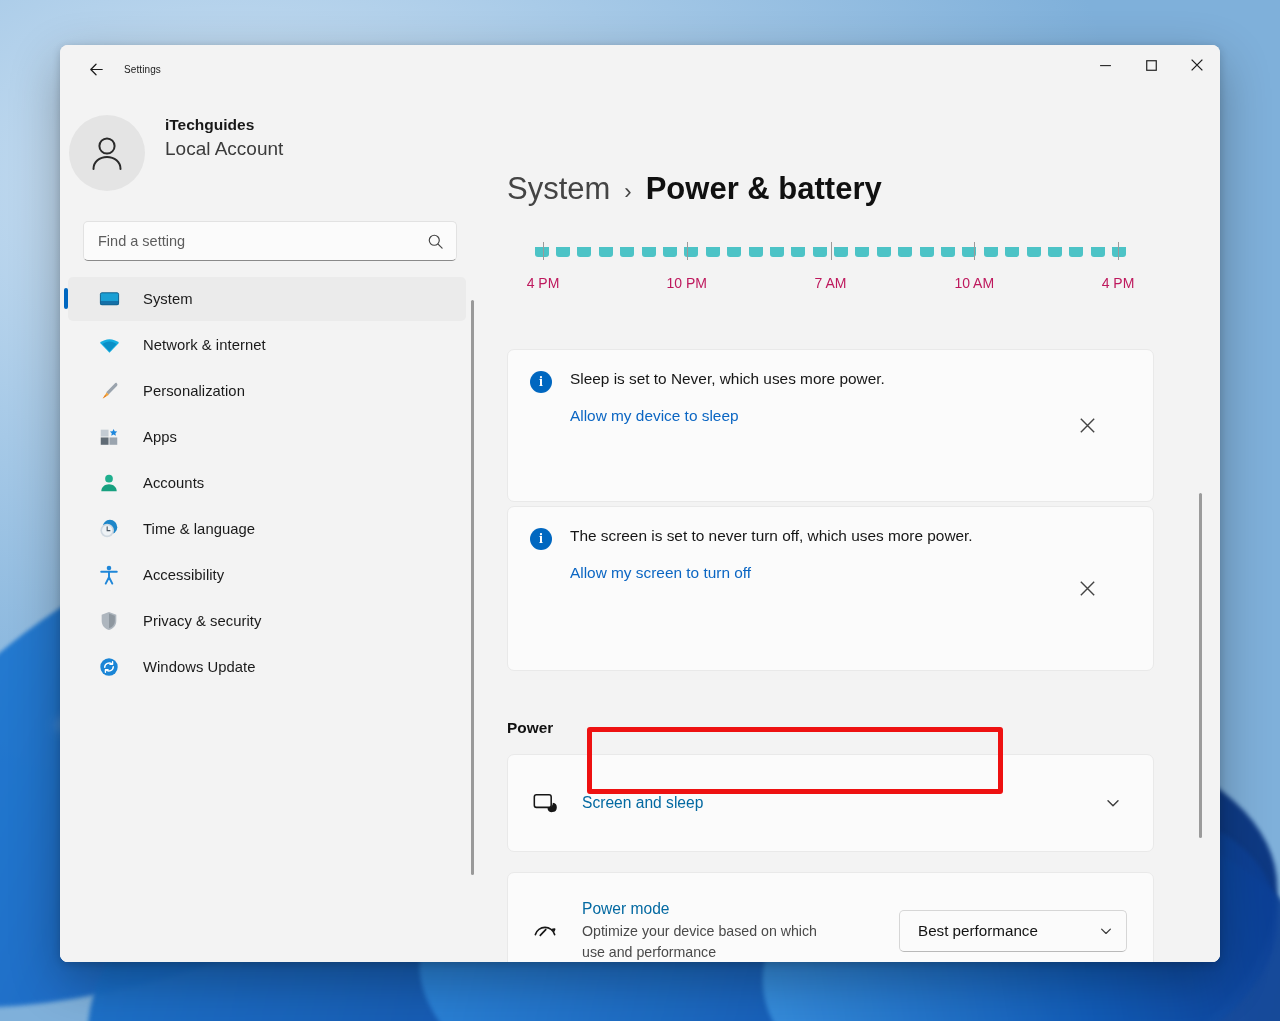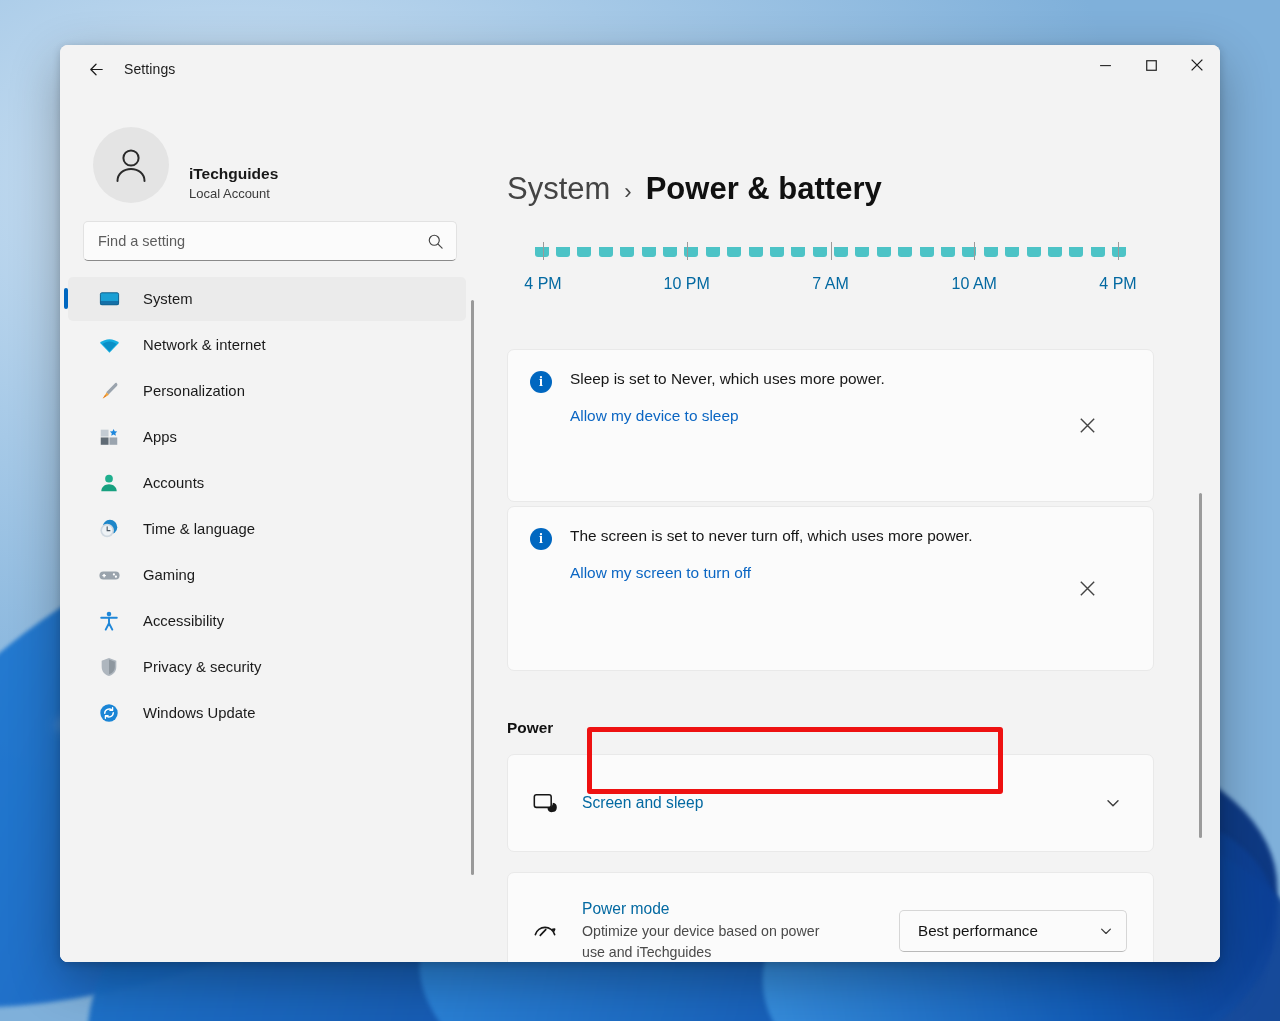--- a/index.html
+++ b/index.html
@@ -88,21 +88,21 @@
     position: relative;
   }
   #back-btn {
     width: 40px; height: 32px;
     margin-left: 16px;
     display: flex; align-items: center; justify-content: center;
     border-radius: 4px;
     color: #1a1a1a;
   }
   #title-text {
-    font-size: 14px;
+    font-size: 10px;
     color: #1b1b1b;
     margin-left: 8px;
     letter-spacing: .1px;
   }
   #caption-buttons {
     position: absolute;
     right: 0; top: 0;
     display: flex;
     height: 48px;
   }
@@ -126,38 +126,37 @@
     width: 420px;
     flex: 0 0 420px;
     background: #f3f3f3;
     display: flex;
     flex-direction: column;
     position: relative;
   }
 
   #account {
     display: flex;
-    align-items: flex-end;
+    align-items: flex-start;
     padding: 22px 0 0 9px;
     height: 110px;
-    margin-left: 24px;
   }
   #avatar {
     width: 76px; height: 76px;
     border-radius: 50%;
     background: #e4e4e4;
     display: flex; align-items: center; justify-content: center;
     flex: 0 0 76px;
   }
   #account-text { margin-left: 20px; }
   #account-name {
     font-size: 15.5px; font-weight: bold; color: #181818; line-height: 1.35;
   }
   #account-type {
-    font-size: 13px; color: #3b3b3b; line-height: 1.4;
+    font-size: 19px; color: #3b3b3b; line-height: 1.4;
   }
 
   #searchbox {
     margin: 18px 23px 0 23px;
     height: 40px;
     background: #fbfbfb;
     border: 1px solid #e2e2e2;
     border-bottom: 1px solid #8a8a8a;
     border-radius: 5px;
     display: flex;
@@ -276,22 +275,22 @@
     position: absolute;
     bottom: 11px;
     width: 1px;
     height: 18px;
     background: #9a9a9a;
   }
   #chart-labels {
     position: relative;
     height: 22px;
     margin: 4px 24px 0 24px;
-    font-size: 16px;
-    color: #0369a1;
+    font-size: 14px;
+    color: #be185d;
   }
   #chart-labels span {
     position: absolute;
     top: 0;
     transform: translateX(-50%);
     white-space: nowrap;
   }
 
   
   .banner {
@@ -577,32 +576,20 @@
               <svg width="22" height="22" viewBox="0 0 24 24">
                 <circle cx="13" cy="10" r="8" fill="#1d86c9"></circle>
                 <circle cx="10" cy="13.6" r="7.4" fill="#cfd8e0"></circle>
                 <circle cx="10" cy="13.6" r="5.6" fill="#eef2f5"></circle>
                 <path d="M10 9.6v4.2h3" stroke="#4a5560" stroke-width="1.2" fill="none" stroke-linecap="round"></path>
               </svg>
             </span>
             <span class="nav-label">Time &amp; language</span>
           </div>
 
-          <div class="nav-item">
-            <span class="nav-icon">
-              <svg width="23" height="23" viewBox="0 0 24 24">
-                <rect x="1.5" y="7.8" width="21" height="8.5" rx="4.2" fill="#9aa3ac"></rect>
-                <rect x="4.4" y="11.4" width="4" height="1.3" rx=".6" fill="#fff"></rect>
-                <rect x="5.75" y="10.05" width="1.3" height="4" rx=".6" fill="#fff"></rect>
-                <circle cx="16.6" cy="10.9" r="1.15" fill="#fff"></circle>
-                <circle cx="18.7" cy="13.2" r="1.15" fill="#fff"></circle>
-              </svg>
-            </span>
-            <span class="nav-label">Gaming</span>
-          </div>
 
           <div class="nav-item">
             <span class="nav-icon">
               <svg width="22" height="22" viewBox="0 0 24 24">
                 <circle cx="12" cy="4.4" r="2.5" fill="#1e86d8"></circle>
                 <path d="M3.5 8.4h17" stroke="#1e86d8" stroke-width="2.1" stroke-linecap="round"></path>
                 <path d="M12 8.4v6m0 0l-3.6 7m3.6-7l3.6 7" stroke="#1e86d8" stroke-width="2.1" stroke-linecap="round" fill="none"></path>
               </svg>
             </span>
             <span class="nav-label">Accessibility</span>
@@ -734,21 +721,21 @@
         <div class="card" id="card-power-mode">
           <span class="card-icon">
             <svg width="28" height="28" viewBox="0 0 28 28" fill="none">
               <path d="M4.4 17.6a10 10 0 0119.2 0" stroke="#161616" stroke-width="1.7" stroke-linecap="round"></path>
               <path d="M21.8 12.4l1.8-.2-.7 1.7" stroke="#161616" stroke-width="1.7" stroke-linecap="round" stroke-linejoin="round"></path>
               <path d="M14.6 11.6l-6.4 6.6 1.2 1.2 6.4-6.6z" fill="#161616"></path>
             </svg>
           </span>
           <div class="card-text">
             <div class="card-title">Power mode</div>
-            <div class="card-sub">Optimize your device based on power use and iTechguides</div>
+            <div class="card-sub">Optimize your device based on which use and performance</div>
           </div>
           <div class="dropdown">
             <span class="dropdown-value">Best performance</span>
             <span class="dropdown-chev">
               <svg width="14" height="14" viewBox="0 0 16 16" fill="none">
                 <path d="M3 5.8l5 5 5-5" stroke="currentColor" stroke-width="1.4" stroke-linecap="round" stroke-linejoin="round"></path>
               </svg>
             </span>
           </div>
         </div>

